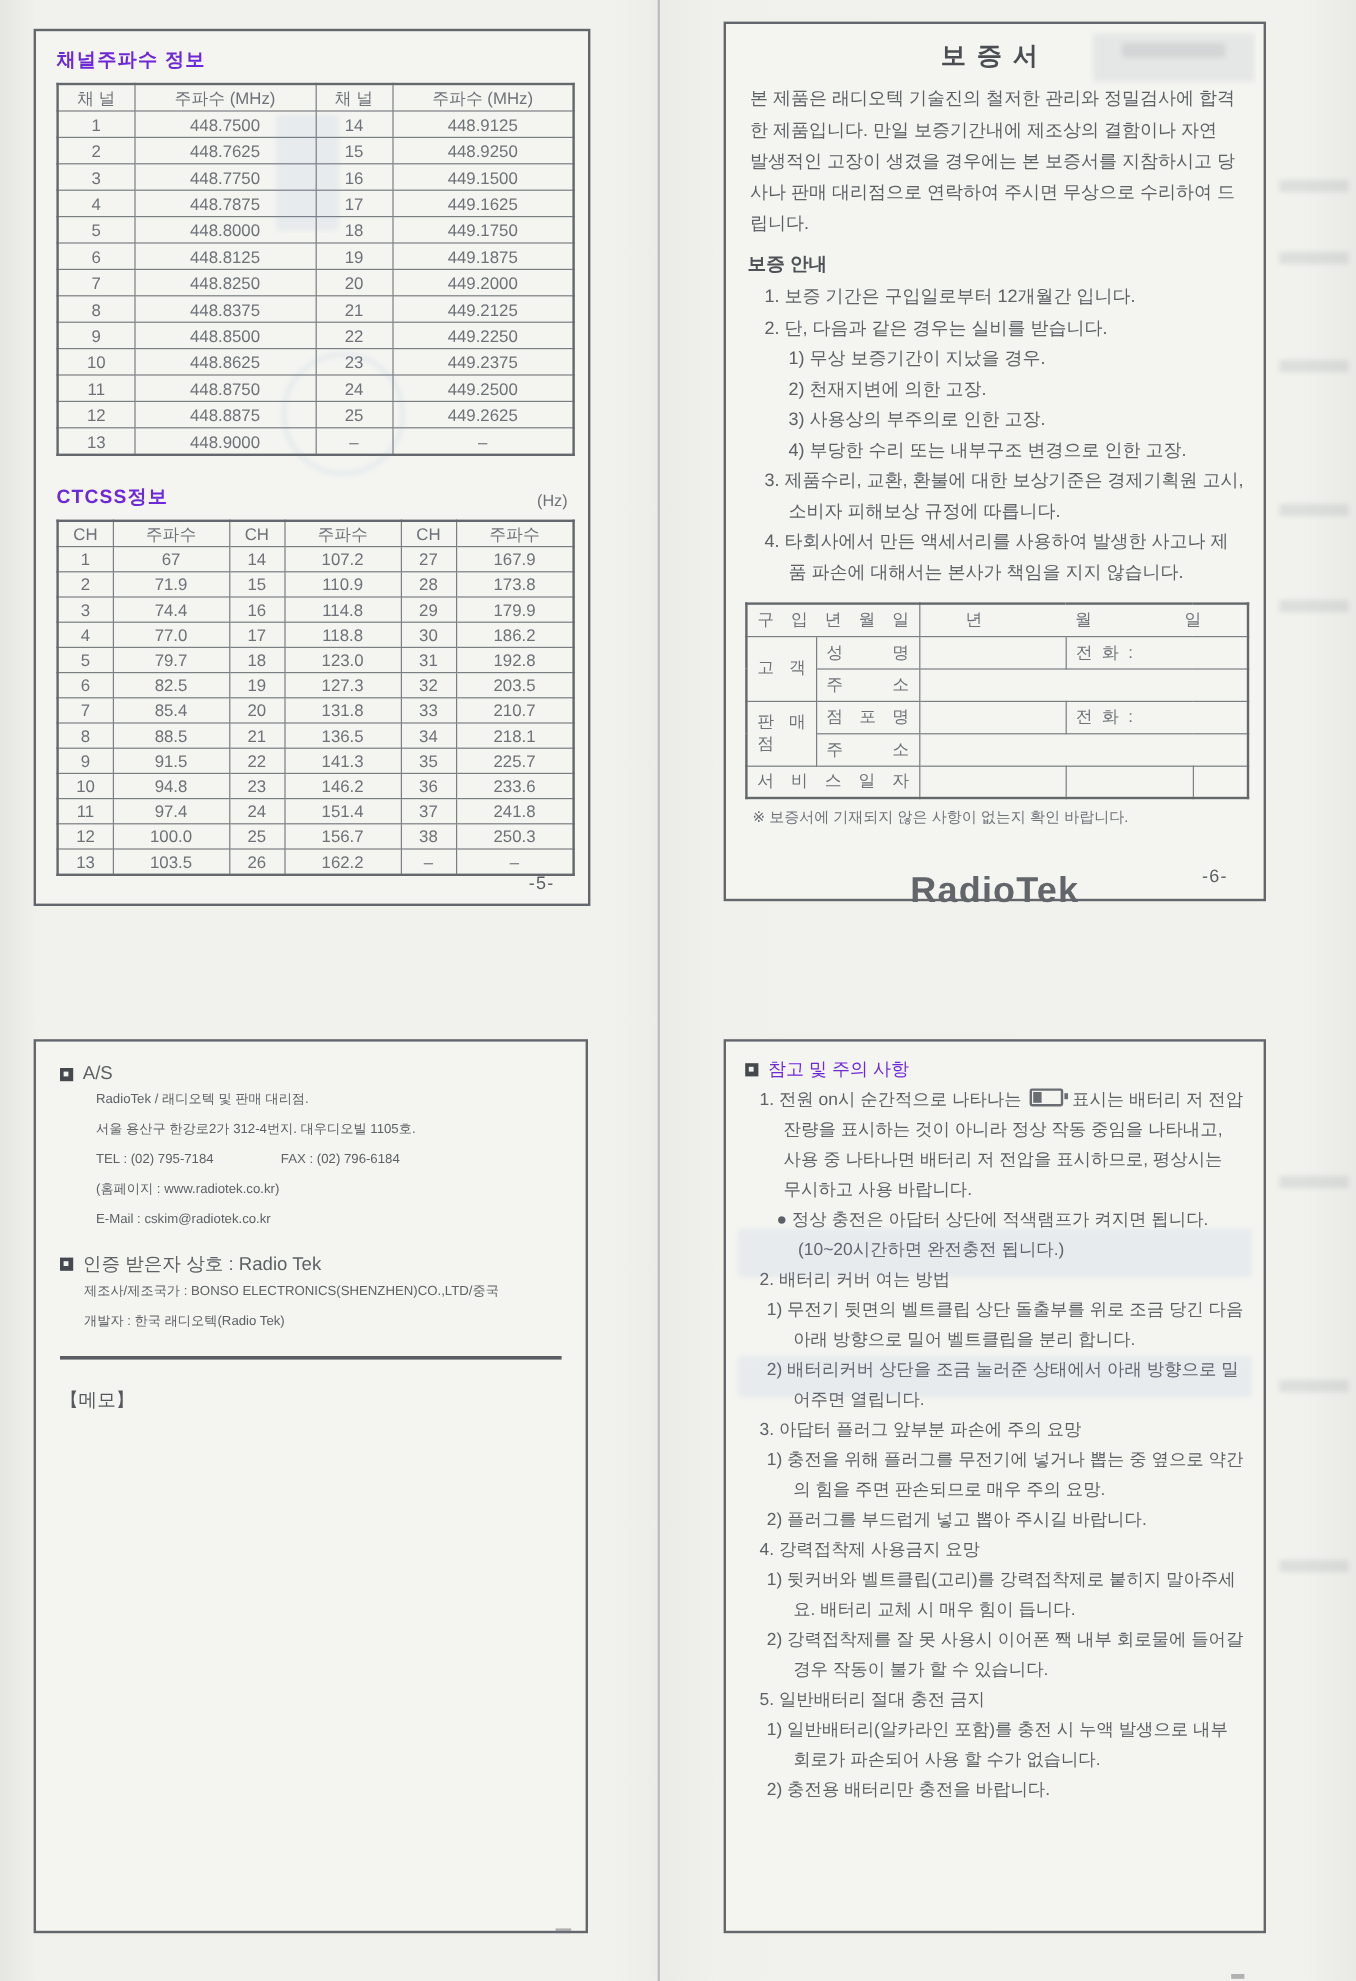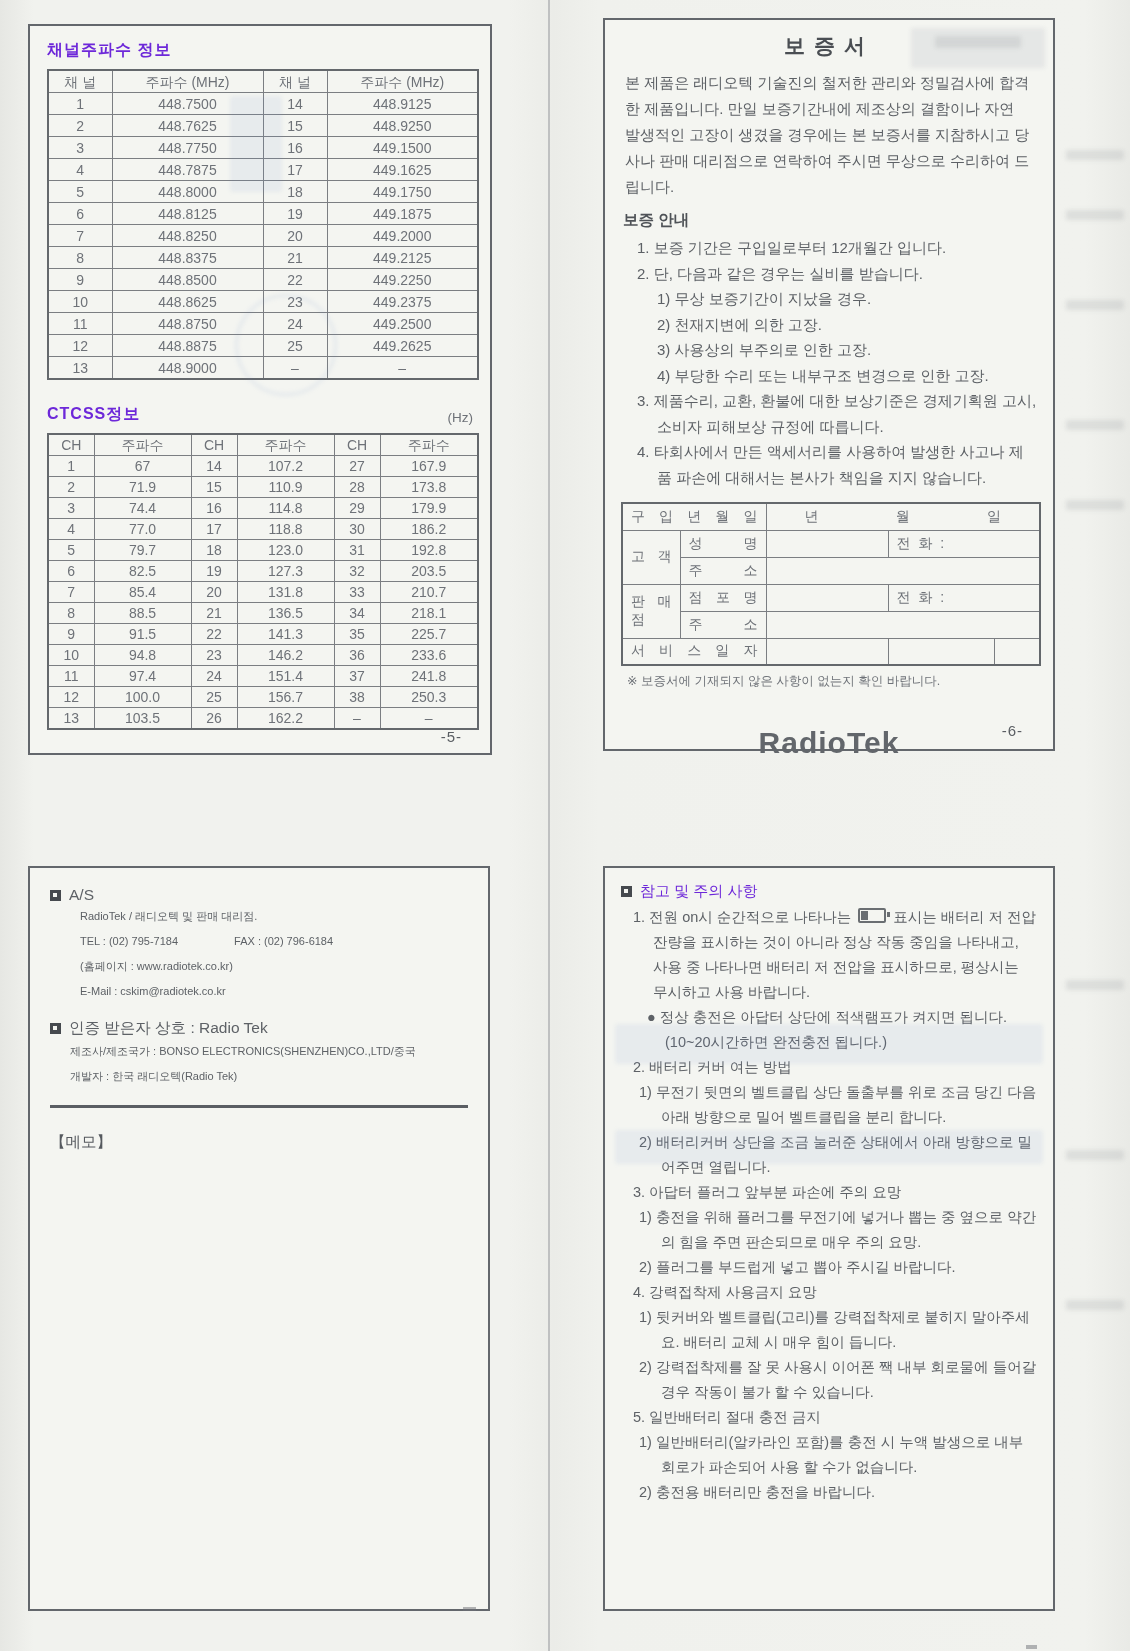--- a/index.html
+++ b/index.html
@@ -426,20 +426,21 @@
 <div class="ghost ghost-bar" style="left:1066px;top:980px;width:58px;height:10px;"></div>
 <div class="ghost ghost-bar" style="left:1066px;top:1150px;width:58px;height:10px;"></div>
 <div class="ghost ghost-bar" style="left:1066px;top:1300px;width:58px;height:10px;"></div>
 
 <div class="panel" id="panel-7">
   <div class="h-row">
     <span class="sq"></span>
     <span>A/S</span>
   </div>
   <div class="p7-line">RadioTek / 래디오텍 및 판매 대리점.</div>
+  <div class="p7-line">서울 용산구 한강로2가 312-4번지. 대우디오빌 1105호.</div>
   <div class="p7-line telfax">
     <span>TEL : (02) 795-7184</span><span class="fax">FAX : (02) 796-6184</span>
   </div>
   <div class="p7-line">(홈페이지 : www.radiotek.co.kr)</div>
   <div class="p7-line">E-Mail : cskim@radiotek.co.kr</div>
 
   <div class="p7-gap"></div>
   <div class="h-row">
     <span class="sq"></span>
     <span>인증 받은자 상호 : Radio Tek</span>

